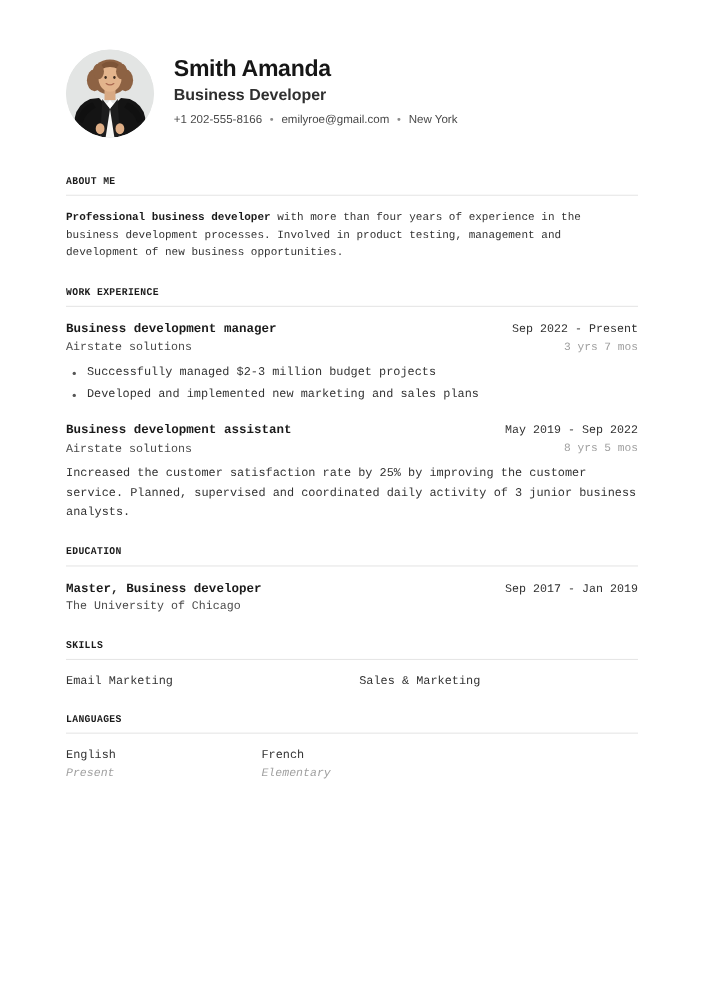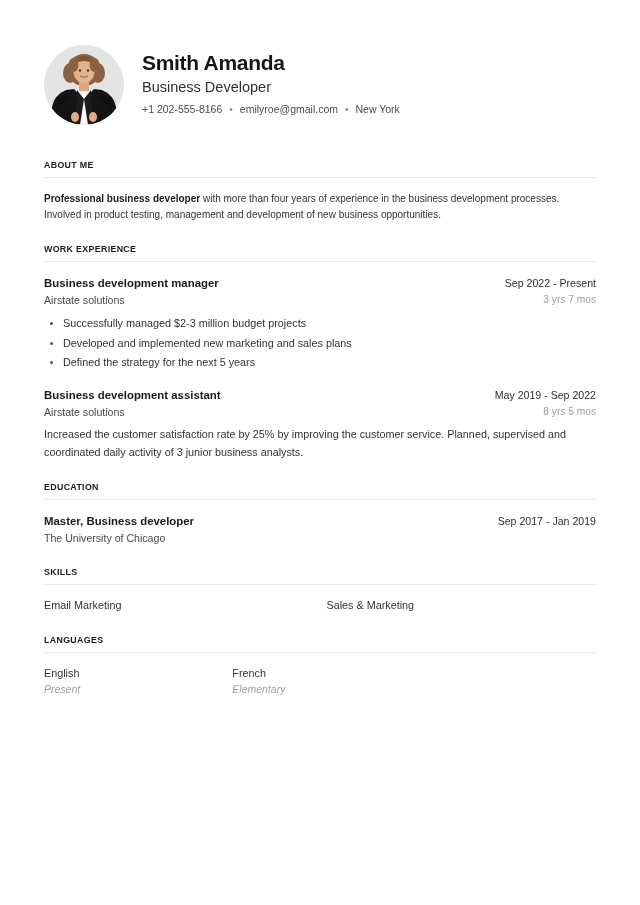--- a/index.html
+++ b/index.html
@@ -13,21 +13,21 @@
     font-family: "Liberation Sans", sans-serif;
     color: #2b2b2b;
     -webkit-font-smoothing: antialiased;
   }
 
   .page {
     width: 640px;
     height: 905px;
     background: #ffffff;
     box-sizing: border-box;
-    padding: 0 44px;
+    padding: 0 60px;
     position: relative;
   }
 
   
   .header {
     display: flex;
     align-items: center;
     padding-top: 45px;
     padding-bottom: 14px;
   }
@@ -49,41 +49,41 @@
   .name {
     font-size: 21px;
     font-weight: bold;
     letter-spacing: -0.3px;
     color: #161616;
     line-height: 1.15;
     margin: 0 0 3px 0;
   }
   .job-title {
     font-size: 14.5px;
-    font-weight: normal;
+    font-weight: bold;
     color: #2f2f2f;
     line-height: 1.2;
     margin: 0 0 7px 0;
   }
   .contact {
     font-size: 10.5px;
     color: #4a4a4a;
     line-height: 1.3;
     display: flex;
     align-items: center;
     flex-wrap: wrap;
   }
   .contact .sep {
     margin: 0 7px;
     color: #8a8a8a;
     font-size: 10px;
   }
 
   
-  .section { margin-top: 20px; }
+  .section { margin-top: 20px; font-family: Liberation Mono, monospace; }
   .section-title {
     font-size: 9.5px;
     font-weight: bold;
     letter-spacing: 0.35px;
     color: #1a1a1a;
     text-transform: uppercase;
     transform: scaleX(0.93);
     transform-origin: left center;
     margin-bottom: 7px;
   }
@@ -104,21 +104,21 @@
   }
   .para b { font-weight: bold; color: #1a1a1a; }
 
   
   .entry { margin-bottom: 2px; }
   .entry + .entry { margin-top: 17px; }
 
   .entry-row {
     display: flex;
     justify-content: space-between;
-    align-items: center;
+    align-items: flex-end;
   }
   .entry-role {
     font-size: 11.4px;
     font-weight: bold;
     color: #1a1a1a;
     line-height: 1.45;
   }
   .entry-dates {
     font-size: 10.6px;
     color: #2f2f2f;
@@ -274,21 +274,20 @@
           <div class="entry-role">Business development manager</div>
           <div class="entry-dates">Sep 2022 - Present</div>
         </div>
         <div class="entry-row sub">
           <div class="entry-company">Airstate solutions</div>
           <div class="entry-duration">3 yrs 7 mos</div>
         </div>
         <ul class="bullets">
           <li>Successfully managed $2-3 million budget projects</li>
           <li>Developed and implemented new marketing and sales plans</li>
-          <li>Defined the strategy for the next 5 years</li>
         </ul>
       </div>
 
       <div class="entry">
         <div class="entry-row">
           <div class="entry-role">Business development assistant</div>
           <div class="entry-dates">May 2019 - Sep 2022</div>
         </div>
         <div class="entry-row sub">
           <div class="entry-company">Airstate solutions</div>

